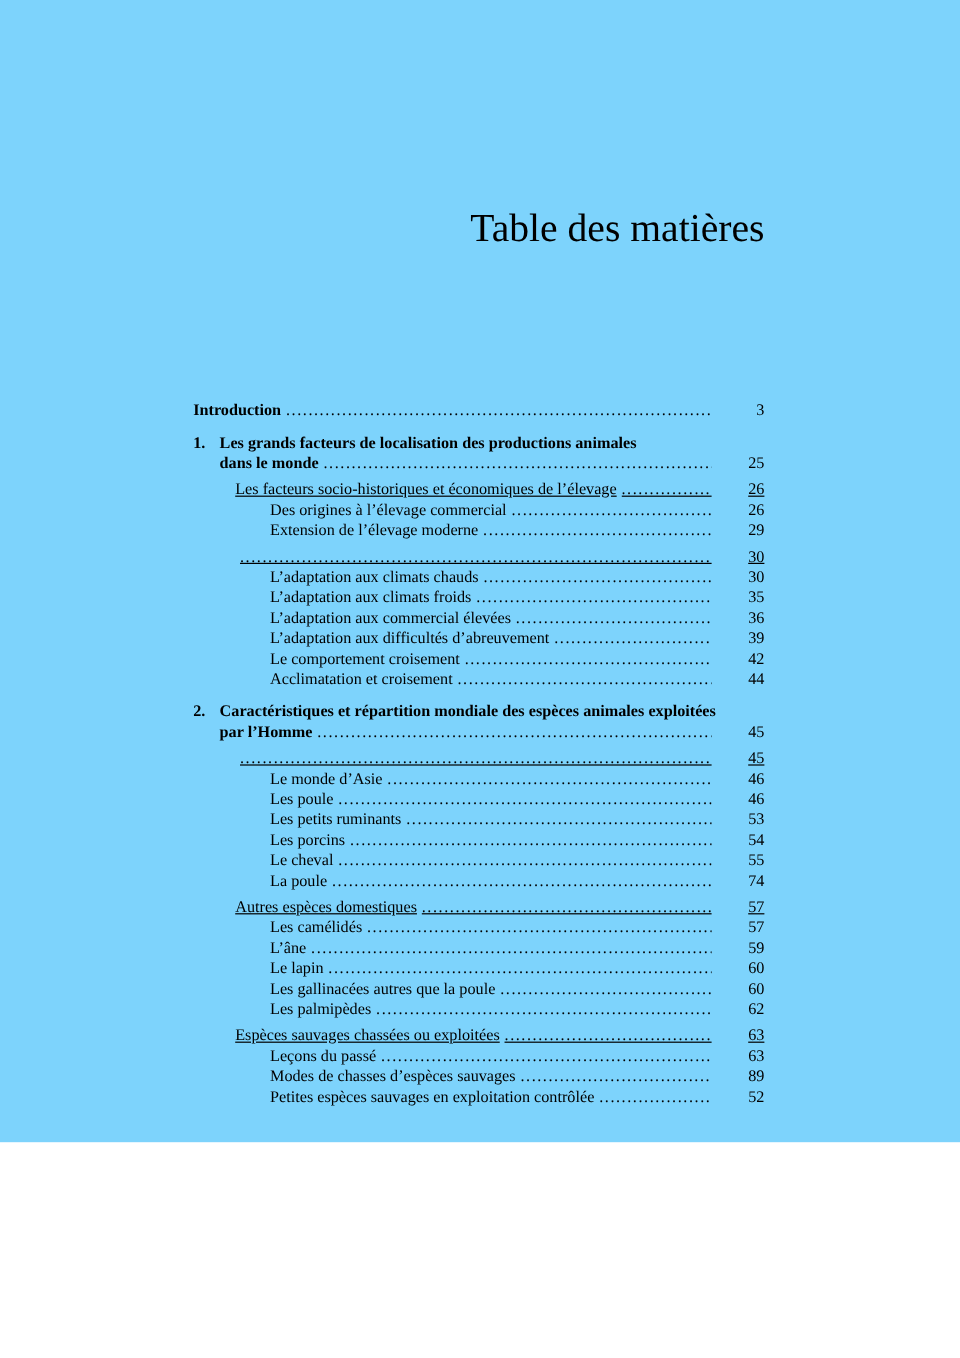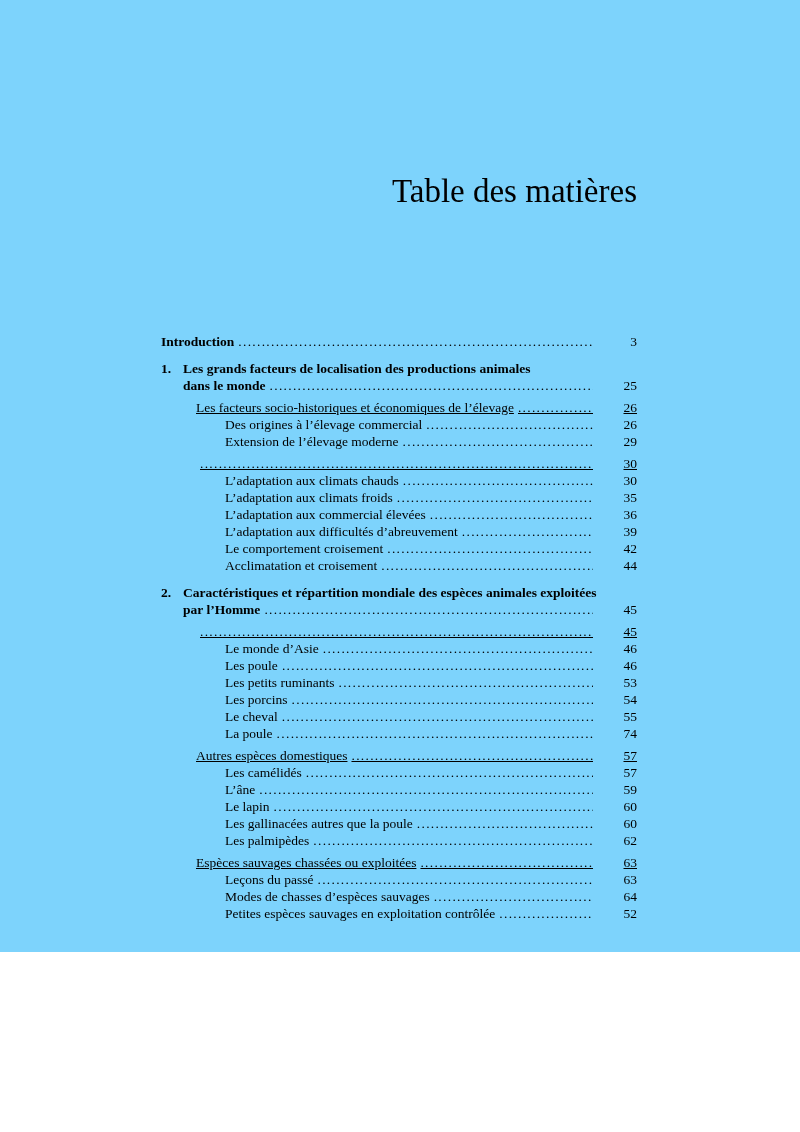--- a/index.html
+++ b/index.html
@@ -244,21 +244,21 @@
                 <span class="pagenum">63</span>
               </div>
               <div class="row ind2">
                 <span class="label">Leçons du passé</span>
                 <span class="dots">............................................................................................................................................................................................................................</span>
                 <span class="pagenum">63</span>
               </div>
               <div class="row ind2">
                 <span class="label">Modes de chasses d’espèces sauvages</span>
                 <span class="dots">............................................................................................................................................................................................................................</span>
-                <span class="pagenum">64</span>
+                <span class="pagenum">89</span>
               </div>
               <div class="row ind2">
                 <span class="label">Petites espèces sauvages en exploitation contrôlée</span>
                 <span class="dots">............................................................................................................................................................................................................................</span>
                 <span class="pagenum">52</span>
               </div>
             </div>
           </div>
         </div>
     </div>

